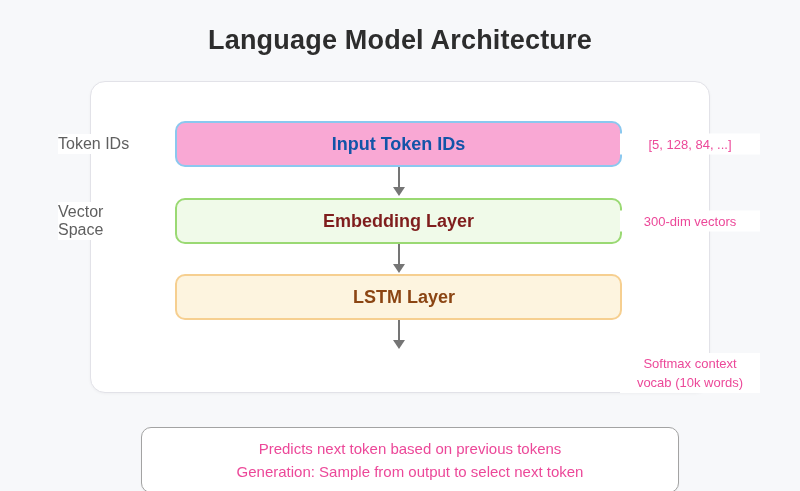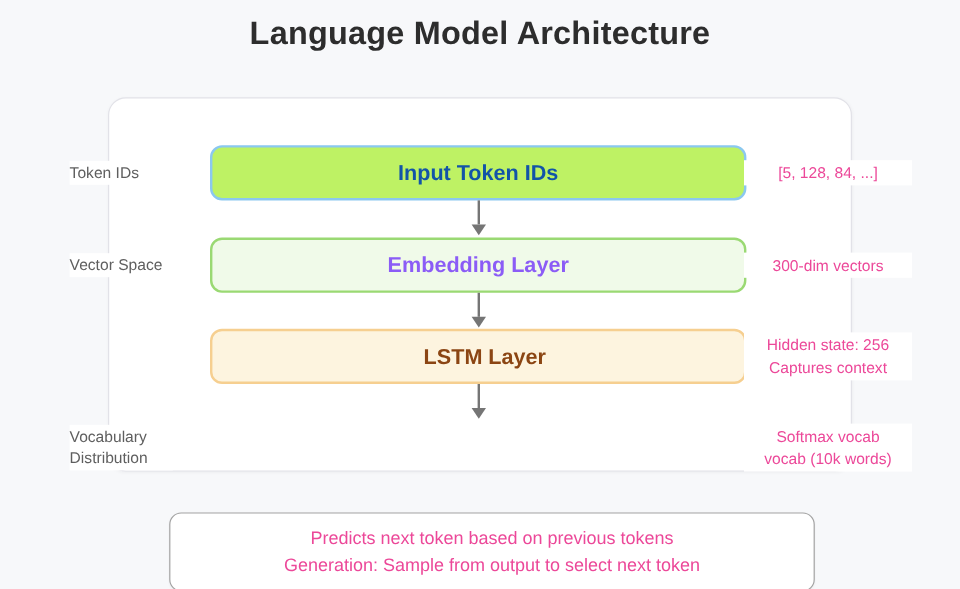--- a/index.html
+++ b/index.html
@@ -5,21 +5,21 @@
   html, body { margin: 0; padding: 0; }
   body {
     width: 800px; height: 491px;
     font-family: "Liberation Sans", sans-serif;
     background: #f7f8fa;
     overflow: hidden;
   }
   .canvas { position: relative; width: 800px; height: 491px; }
 
   .page-title {
-    position: absolute; top: 13px; left: 0; right: 0;
+    position: absolute; top: 25px; left: 0; right: 0;
     text-align: center;
     font-size: 27px; font-weight: 700; color: #2d2d2d;
     letter-spacing: 0.2px;
   }
 
   .stage {
     position: absolute; left: 90px; top: 81px;
     width: 620px; height: 312px;
     background: #ffffff;
     border: 1px solid #e2e2e8;
@@ -38,21 +38,21 @@
     border: 2px solid transparent;
     border-radius: 10px;
     display: flex; align-items: center; justify-content: center;
     font-size: 18px; font-weight: 700;
   }
   .side-label {
     position: absolute; left: 58px; top: 50%;
     transform: translateY(-50%);
     width: 86px;
     background: #ffffff;
-    color: #5f5f5f; font-size: 13px; line-height: 18px;
+    color: #5f5f5f; font-size: 16px; line-height: 18px;
     text-align: left; padding: 1px 0;
   }
   .annotation {
     position: absolute; left: 620px; top: 50%;
     transform: translateY(-50%);
     width: 140px;
     background: #ffffff;
     color: #ec4899; font-size: 13px; line-height: 19px;
     text-align: center; padding: 1px 0;
   }
@@ -87,75 +87,67 @@
 
   <div class="page-title">Language Model Architecture</div>
 
   <div class="stage"></div>
 
   <div class="layer-row" style="top:121px">
     <div class="side-label">
       <div>Token IDs</div>
       <div></div>
     </div>
-    <div class="layer-box" style="background: #bef264; border-color: rgb(139, 200, 239); color: rgb(18, 84, 168);">
+    <div class="layer-box" style="background: #f9a8d4; border-color: rgb(139, 200, 239); color: rgb(18, 84, 168);">
       <span>Input Token IDs</span>
     </div>
     <div class="annotation">
       <div>[5, 128, 84, ...]</div>
       <div></div>
     </div>
   </div>
 
   <div class="flow-arrow" style="top:167px">
     <div class="shaft"></div>
     <div class="head"></div>
   </div>
 
   <div class="layer-row" style="top:198px">
     <div class="side-label">
       <div>Vector Space</div>
       <div></div>
     </div>
-    <div class="layer-box" style="background: rgb(240, 250, 233); border-color: rgb(154, 217, 115); color: #8b5cf6;">
+    <div class="layer-box" style="background: rgb(240, 250, 233); border-color: rgb(154, 217, 115); color: #7f1d1d;">
       <span>Embedding Layer</span>
     </div>
     <div class="annotation">
       <div>300-dim vectors</div>
       <div></div>
     </div>
   </div>
 
   <div class="flow-arrow" style="top:244px">
     <div class="shaft"></div>
     <div class="head"></div>
   </div>
 
   <div class="layer-row" style="top:274px">
     <div class="layer-box" style="background: rgb(253, 244, 223); border-color: rgb(246, 207, 144); color: rgb(139, 69, 19); padding-left: 11px;">
       <span>LSTM Layer</span>
     </div>
-    <div class="annotation">
-      <div>Hidden state: 256</div>
-      <div>Captures context</div>
-    </div>
   </div>
 
   <div class="flow-arrow" style="top:320px">
     <div class="shaft"></div>
     <div class="head"></div>
   </div>
 
   <div class="layer-row" style="top:350px">
-    <div class="side-label">
-      <div>Vocabulary</div>
-      <div>Distribution</div>
-    </div>
     <div class="annotation">
-      <div>Softmax vocab</div>
+      <div>Softmax context</div>
       <div>vocab (10k words)</div>
     </div>
   </div>
 
   <div class="footer-note">
     <div>Predicts next token based on previous tokens</div>
     <div>Generation: Sample from output to select next token</div>
   </div>
 
 </div>

